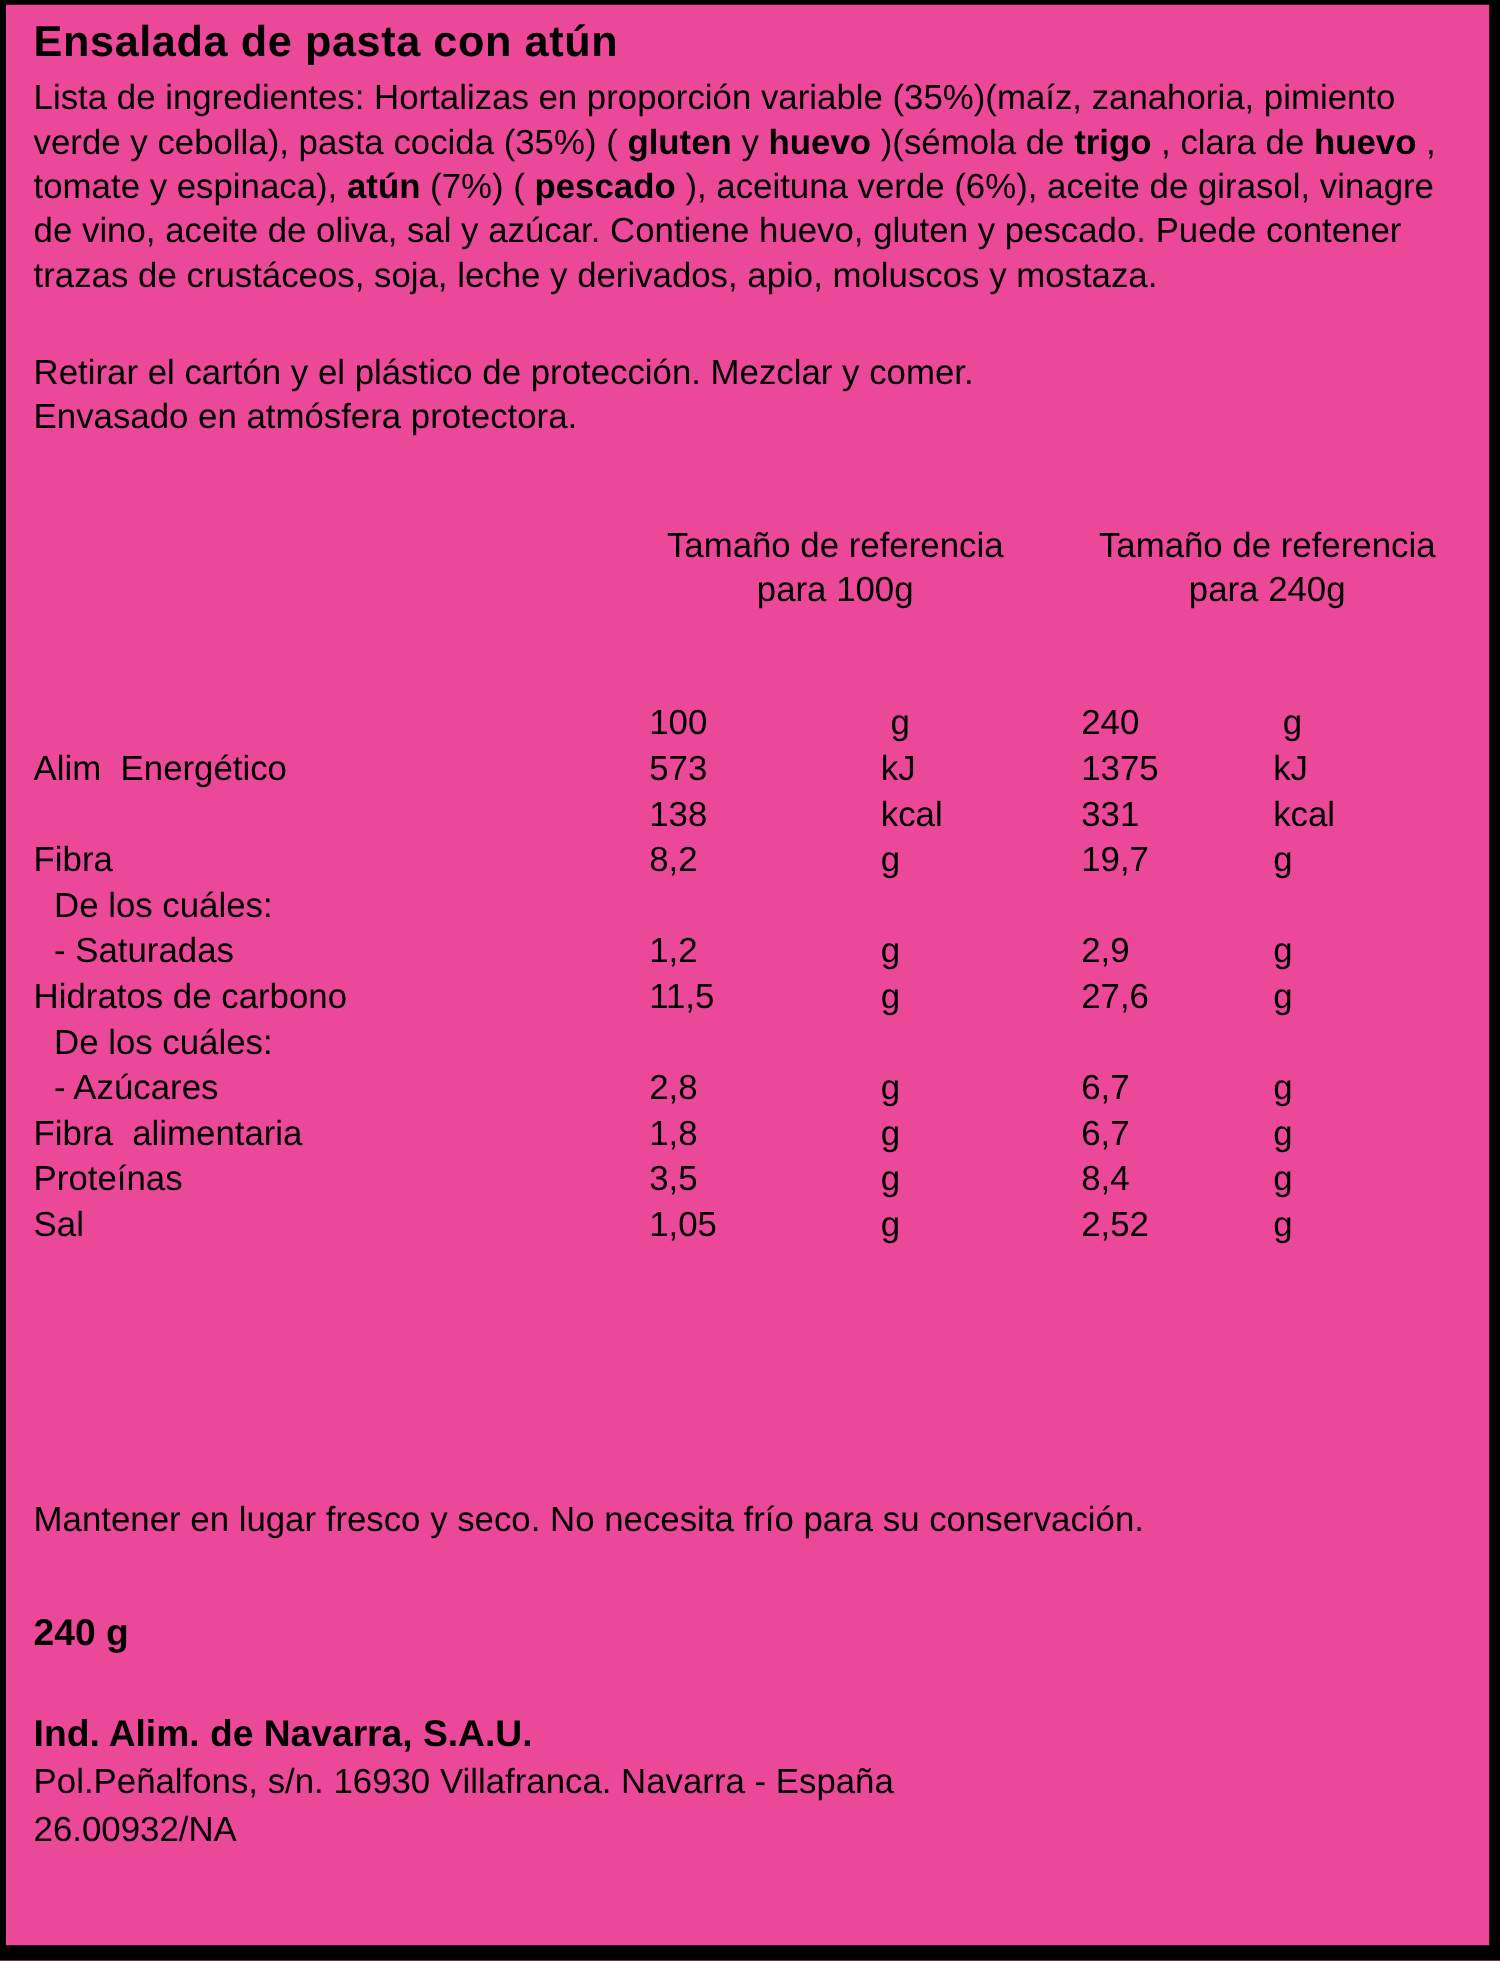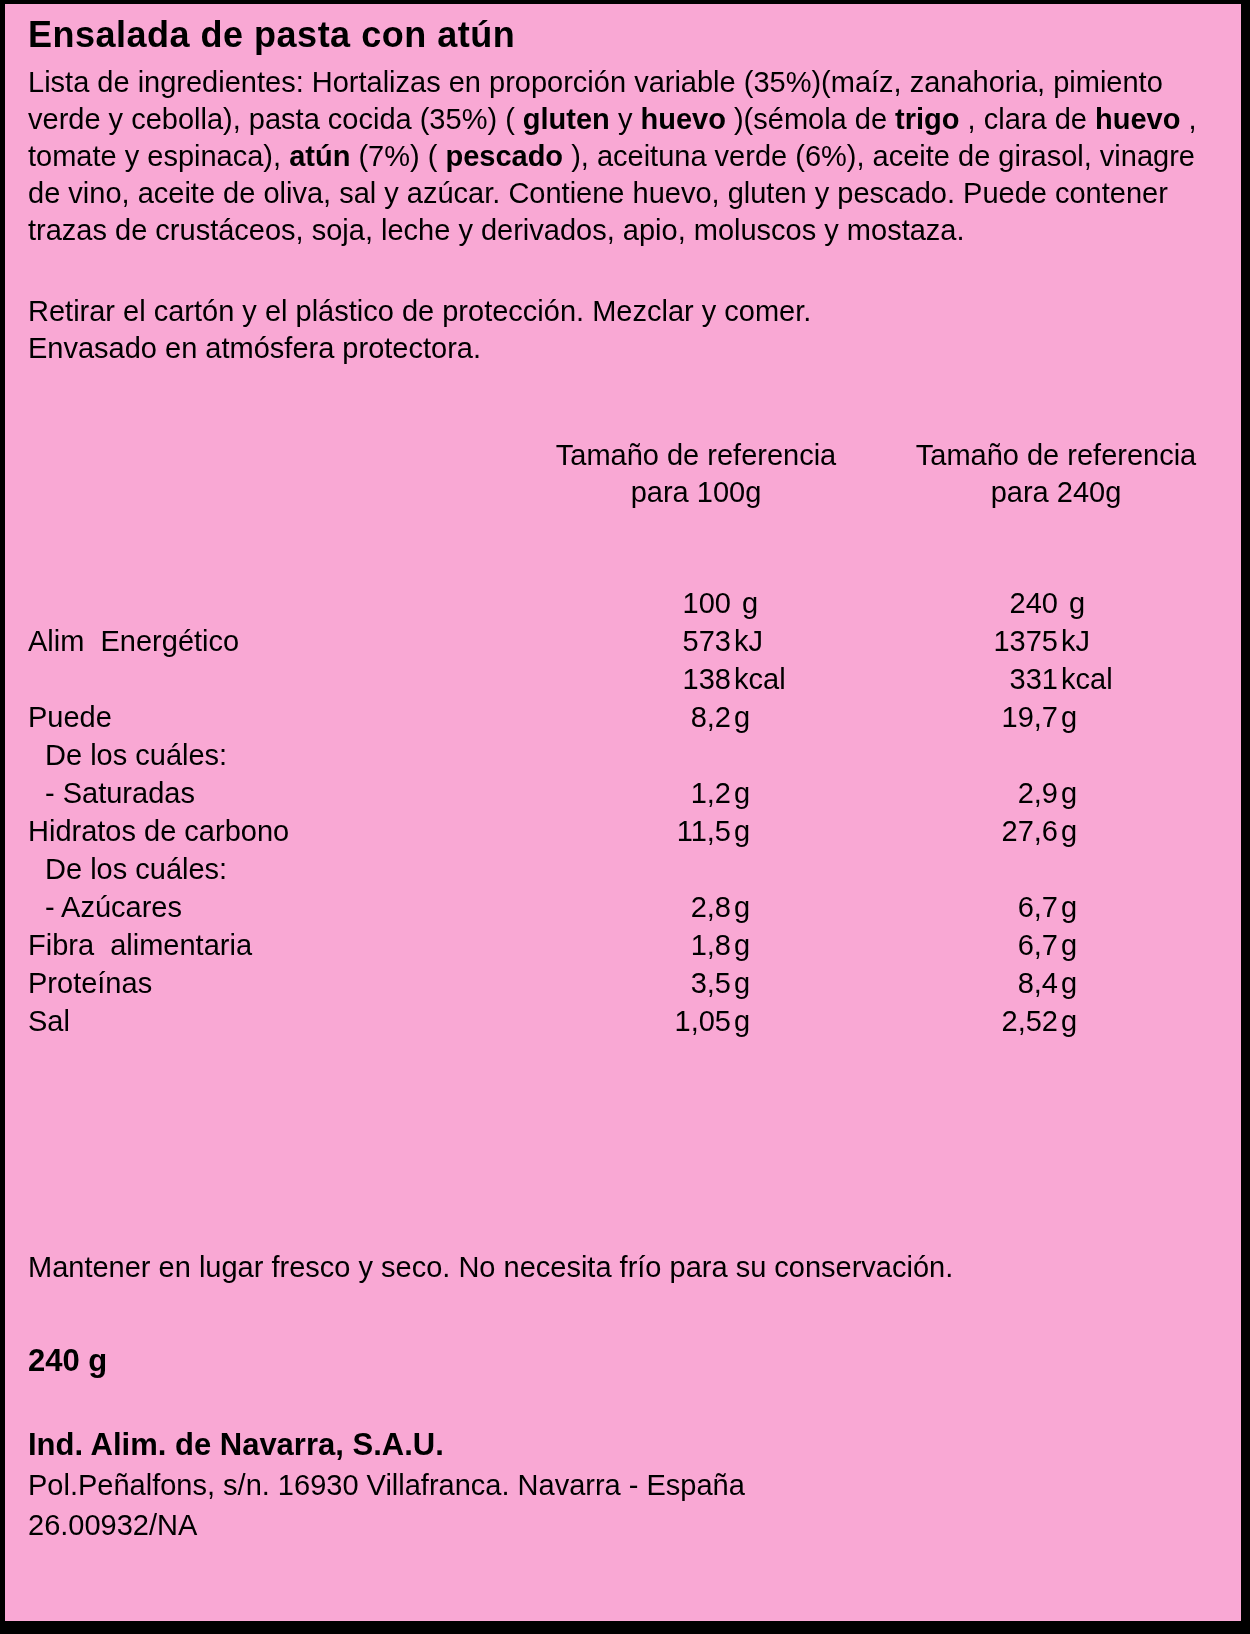--- a/index.html
+++ b/index.html
@@ -2,21 +2,21 @@
 <html lang="es"><head>
 <meta charset="utf-8">
 <style>
   html, body { margin: 0; padding: 0; background: #e8e8e8; }
   .label-page {
     position: relative;
     width: 1250px;
     height: 1634px;
     box-sizing: border-box;
     margin: 0 auto;
-    background: #f9a8d4;
+    background: #ec4899;
     color: #000000;
     font-family: "Liberation Sans", sans-serif;
     border-style: solid;
     border-color: #000000;
     border-width: 4px 9px 13px 5px;
     overflow: hidden;
   }
   .content { padding-left: 23px; padding-right: 18px; }
 
   .title {
@@ -42,21 +42,21 @@
   .nh { width: 310px; }
   .nh1 { margin-left: 513px; }
   .nh2 { margin-left: 50px; }
 
   .nrows { margin-top: 76px; }
   .nrow { display: flex; height: 38px; align-items: baseline; font-size: 29px; }
   .nlabel { flex: 0 0 513px; box-sizing: border-box; white-space: pre; }
   .nlabel.ind { padding-left: 17px; }
   .nval { display: flex; width: 310px; }
   .nval.v2 { margin-left: 50px; }
-  .nval .num { text-align: right; white-space: pre; }
+  .nval .num { white-space: pre; }
   .v1 .num { width: 190px; }
   .v2 .num { width: 157px; }
   .nval .unit { white-space: pre; padding-left: 3px; }
 
   .storage { margin: 206px 0 0 0; font-size: 29px; line-height: 37px; }
   .netweight { margin: 55px 0 0 0; font-size: 31px; line-height: 40px; font-weight: bold; }
   .mfr-name { margin: 44px 0 0 0; font-size: 31px; line-height: 40px; font-weight: bold; }
   .mfr-line { margin: 0; font-size: 29px; line-height: 40px; }
 </style>
 </head>
@@ -110,21 +110,21 @@
           <span class="nval v1">
             <span class="num">138</span>
             <span class="unit">kcal</span>
           </span>
           <span class="nval v2">
             <span class="num">331</span>
             <span class="unit">kcal</span>
           </span>
         </div>
         <div class="nrow">
-          <span class="nlabel">Puede</span>
+          <span class="nlabel">Fibra</span>
           <span class="nval v1">
             <span class="num">8,2</span>
             <span class="unit">g</span>
           </span>
           <span class="nval v2">
             <span class="num">19,7</span>
             <span class="unit">g</span>
           </span>
         </div>
         <div class="nrow">

